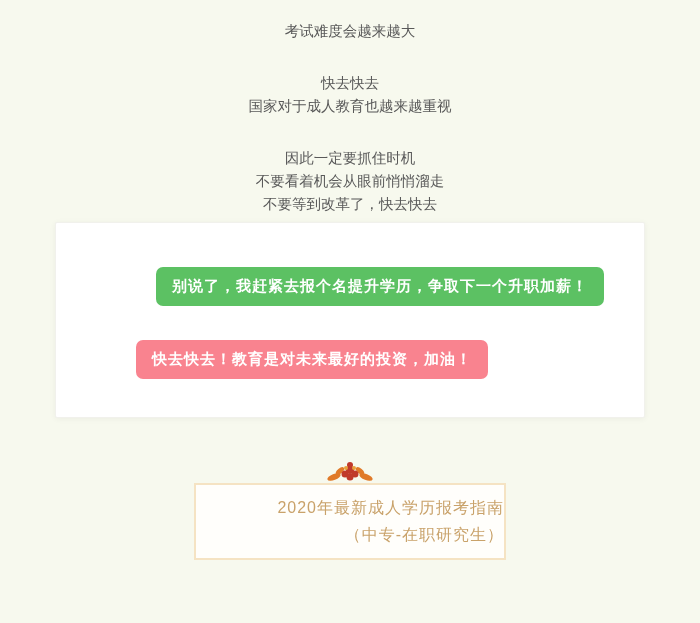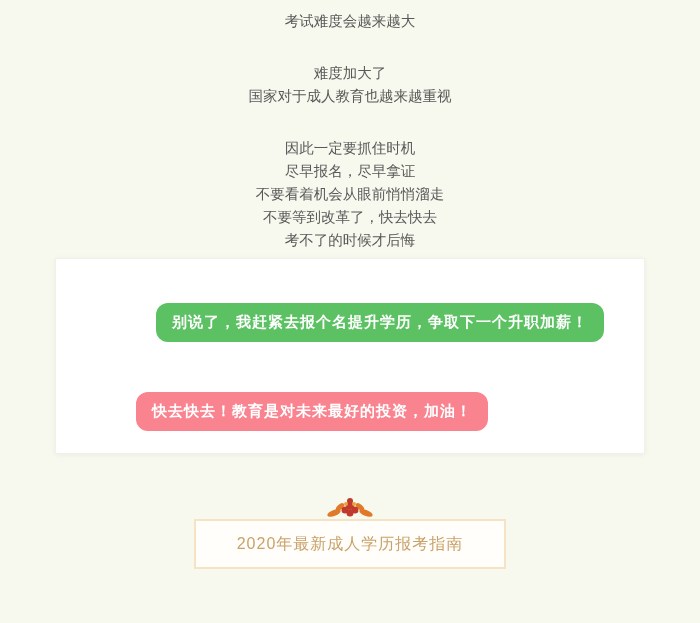--- a/index.html
+++ b/index.html
@@ -9,21 +9,21 @@
   }
   .page {
     width: 700px;
     height: 623px;
     background: #f7f9ee;
     overflow: hidden;
     position: relative;
   }
   
   .intro {
-    padding-top: 10px;
+    padding-top: 20px;
     text-align: center;
     color: #595959;
     font-size: 14.5px;
   }
   .intro p { line-height: 23px; }
   .stanza { margin-bottom: 29px; }
   .stanza:last-child { margin-bottom: 0; }
 
   
   .chat-card {
@@ -36,76 +36,73 @@
     position: relative;
     border-radius: 2px;
   }
   .bubble {
     position: absolute;
     color: #ffffff;
     font-size: 15px;
     font-weight: bold;
     letter-spacing: 1px;
     padding: 10px 16px;
-    border-radius: 12px;
+    border-radius: 7px;
     white-space: nowrap;
   }
   .bubble.green {
     left: 100px;
     top: 44px;
     background: #5cc163;
   }
   .bubble.pink {
     left: 80px;
     top: 117px;
     background: #f9838f;
-    margin-top: 16px;
   }
 
   
   .footer-area {
     margin-top: 42px;
     text-align: center;
   }
   .flower {
     display: block;
     margin: 0 auto -3px;
   }
   .guide-box {
     width: 312px;
     margin: 0 auto;
     background: #fffefb;
     border: 2px solid #f5e3c3;
     padding: 9px 0 10px;
-    text-align: center;
+    text-align: right;
     color: #c9a26a;
     font-size: 16px;
     line-height: 27px;
     letter-spacing: 1px;
   }
 </style>
 </head>
 <body>
 
 <div class="page">
 
   <section class="intro">
     <div class="stanza">
       <p>考试难度会越来越大</p>
     </div>
     <div class="stanza">
-      <p>难度加大了</p>
+      <p>快去快去</p>
       <p>国家对于成人教育也越来越重视</p>
     </div>
     <div class="stanza">
       <p>因此一定要抓住时机</p>
-      <p>尽早报名，尽早拿证</p>
       <p>不要看着机会从眼前悄悄溜走</p>
       <p>不要等到改革了，快去快去</p>
-      <p>考不了的时候才后悔</p>
     </div>
   </section>
 
   <section class="chat-card">
     <div class="bubble green">别说了，我赶紧去报个名提升学历，争取下一个升职加薪！</div>
     <div class="bubble pink">快去快去！教育是对未来最好的投资，加油！</div>
   </section>
 
   <footer class="footer-area">
     <svg class="flower" width="48" height="26" viewBox="0 0 48 26" aria-hidden="true">
@@ -122,16 +119,17 @@
         <circle cx="24" cy="17" r="3.5"></circle>
         <circle cx="24" cy="5" r="3"></circle>
       </g>
       <g fill="#e8a23c">
         <circle cx="20" cy="8" r="2"></circle>
         <circle cx="28" cy="8" r="2"></circle>
       </g>
     </svg>
     <div class="guide-box">
       <div>2020年最新成人学历报考指南</div>
+      <div>（中专-在职研究生）</div>
     </div>
   </footer>
 
 </div>
 
 </body></html>

